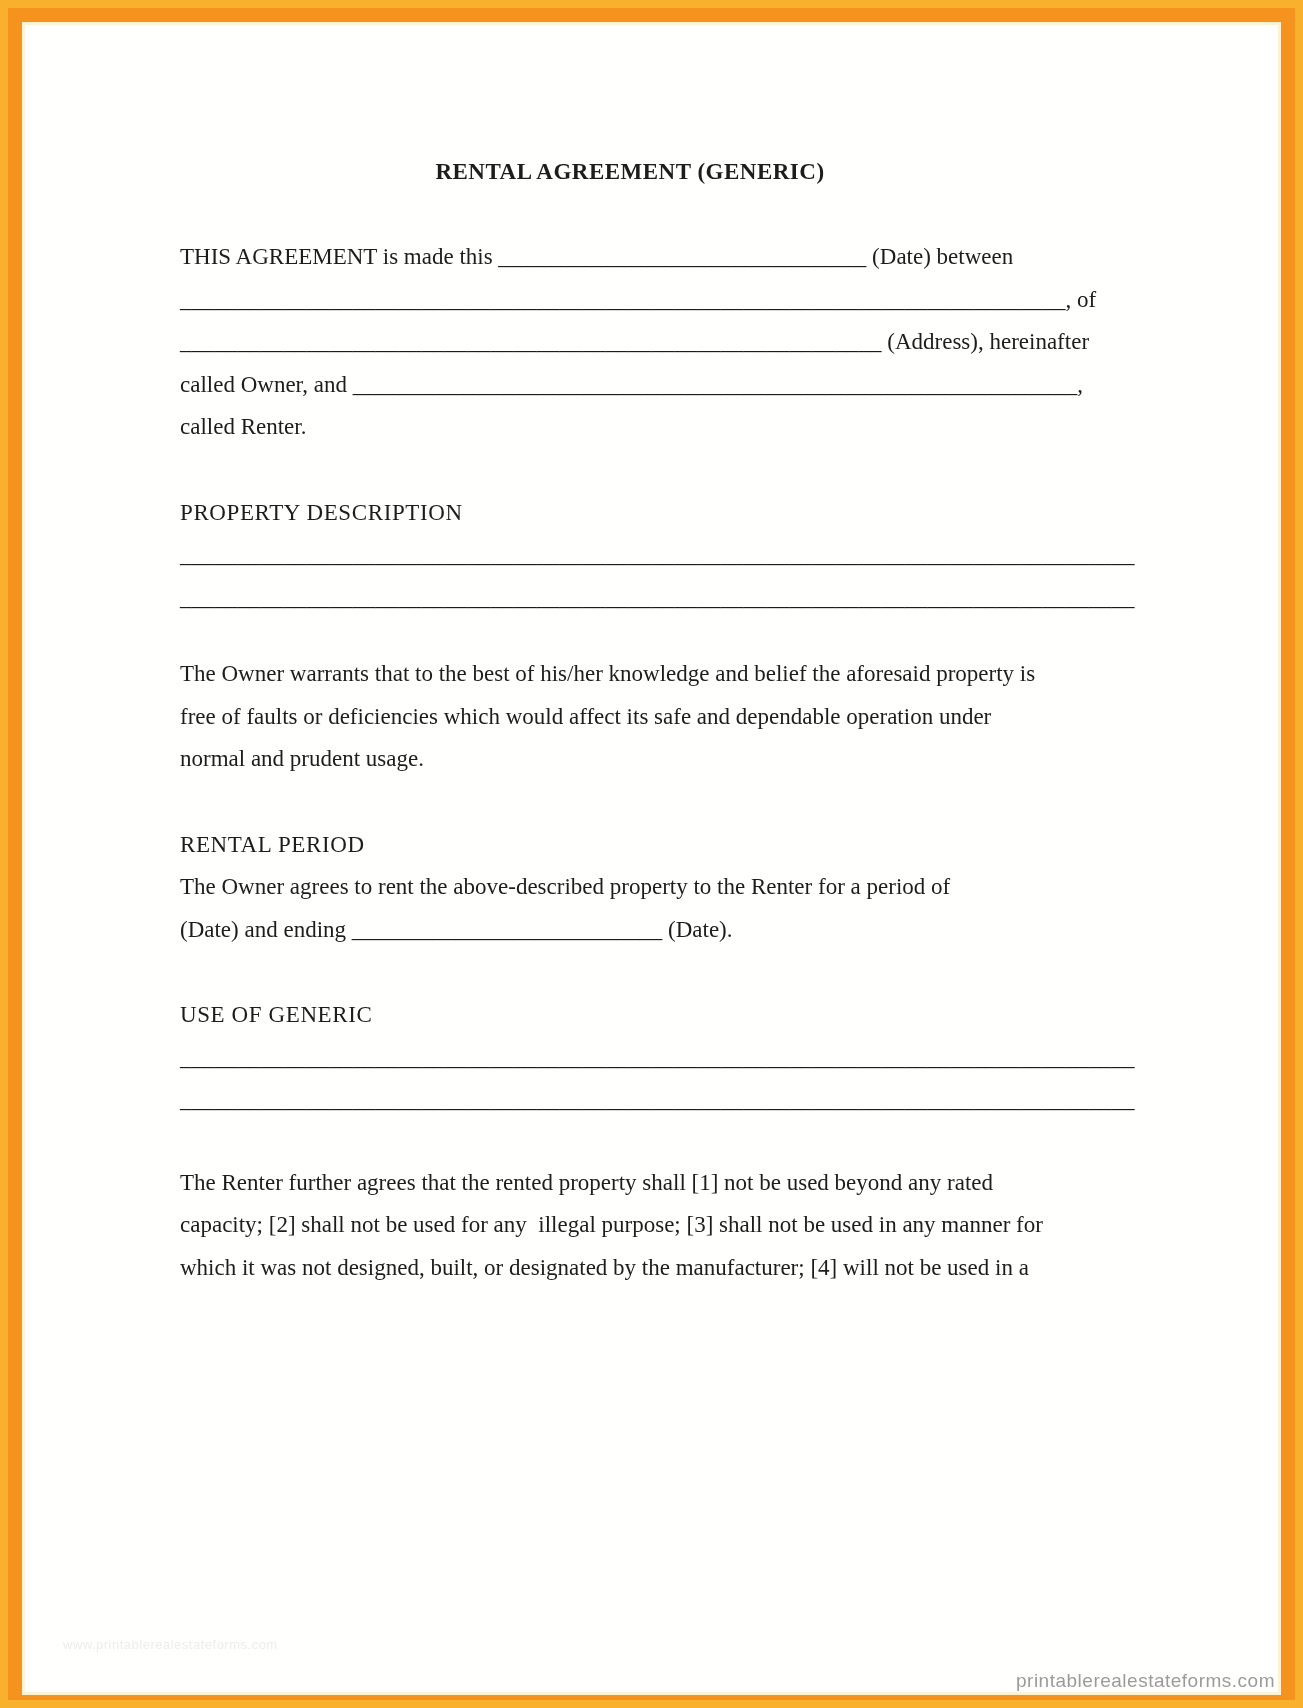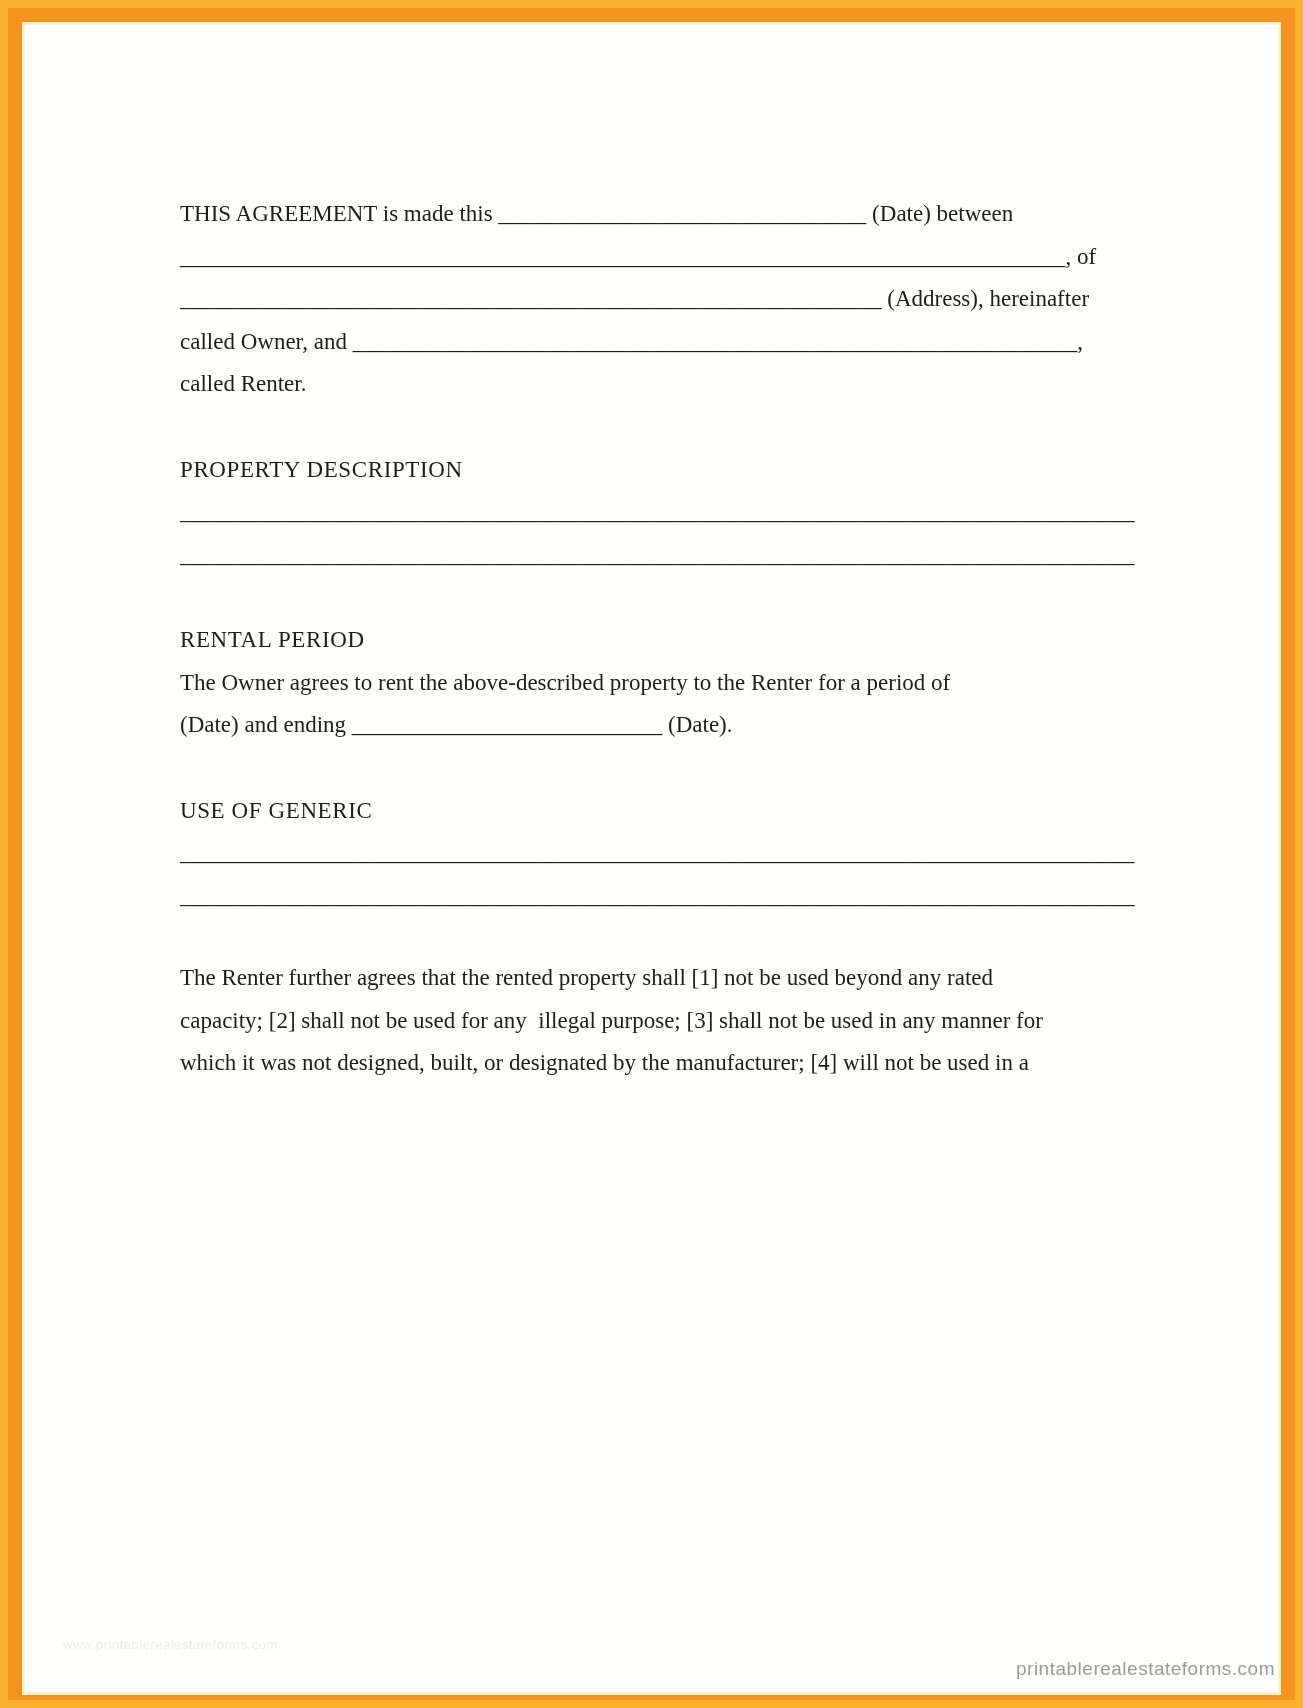--- a/index.html
+++ b/index.html
@@ -41,49 +41,55 @@
   .heading { letter-spacing: 0.6px; }
   .sec { margin-top: 43px; }
   .sec-sm { margin-top: 34px; }
   .watermark {
     position: absolute; left: 38px; bottom: 40px;
     font-family: "Liberation Sans", sans-serif;
     font-size: 13px; color: #ededed;
     letter-spacing: 0.5px;
   }
   .site {
-    position: absolute; right: 3px; bottom: 12px;
+    position: absolute; right: 3px; bottom: 0;
     font-family: "Liberation Sans", sans-serif;
     font-size: 19px; color: #9b9b9b;
     letter-spacing: 0.5px;
   }
 </style>
 </head>
 <body>
 
 <div class="frame">
   <div class="page">
 
     <div class="content">
 
+      <div class="title">RENTAL AGREEMENT (GENERIC)</div>
 
       <div class="sec">
         <div class="line">THIS AGREEMENT is made this ________________________________ (Date) between</div>
         <div class="line">_____________________________________________________________________________, of</div>
         <div class="line">_____________________________________________________________ (Address), hereinafter</div>
         <div class="line">called Owner, and _______________________________________________________________,</div>
         <div class="line">called Renter.</div>
       </div>
 
       <div class="sec">
         <div class="line heading">PROPERTY DESCRIPTION</div>
         <div class="line">___________________________________________________________________________________</div>
         <div class="line">___________________________________________________________________________________</div>
       </div>
 
+      <div class="sec-sm">
+        <div class="line">The Owner warrants that to the best of his/her knowledge and belief the aforesaid property is</div>
+        <div class="line">free of faults or deficiencies which would affect its safe and dependable operation under</div>
+        <div class="line">normal and prudent usage.</div>
+      </div>
 
       <div class="sec">
         <div class="line heading">RENTAL PERIOD</div>
         <div class="line">The Owner agrees to rent the above-described property to the Renter for a period of</div>
         <div class="line">(Date) and ending ___________________________ (Date).</div>
       </div>
 
       <div class="sec">
         <div class="line heading">USE OF GENERIC</div>
         <div class="line">___________________________________________________________________________________</div>

